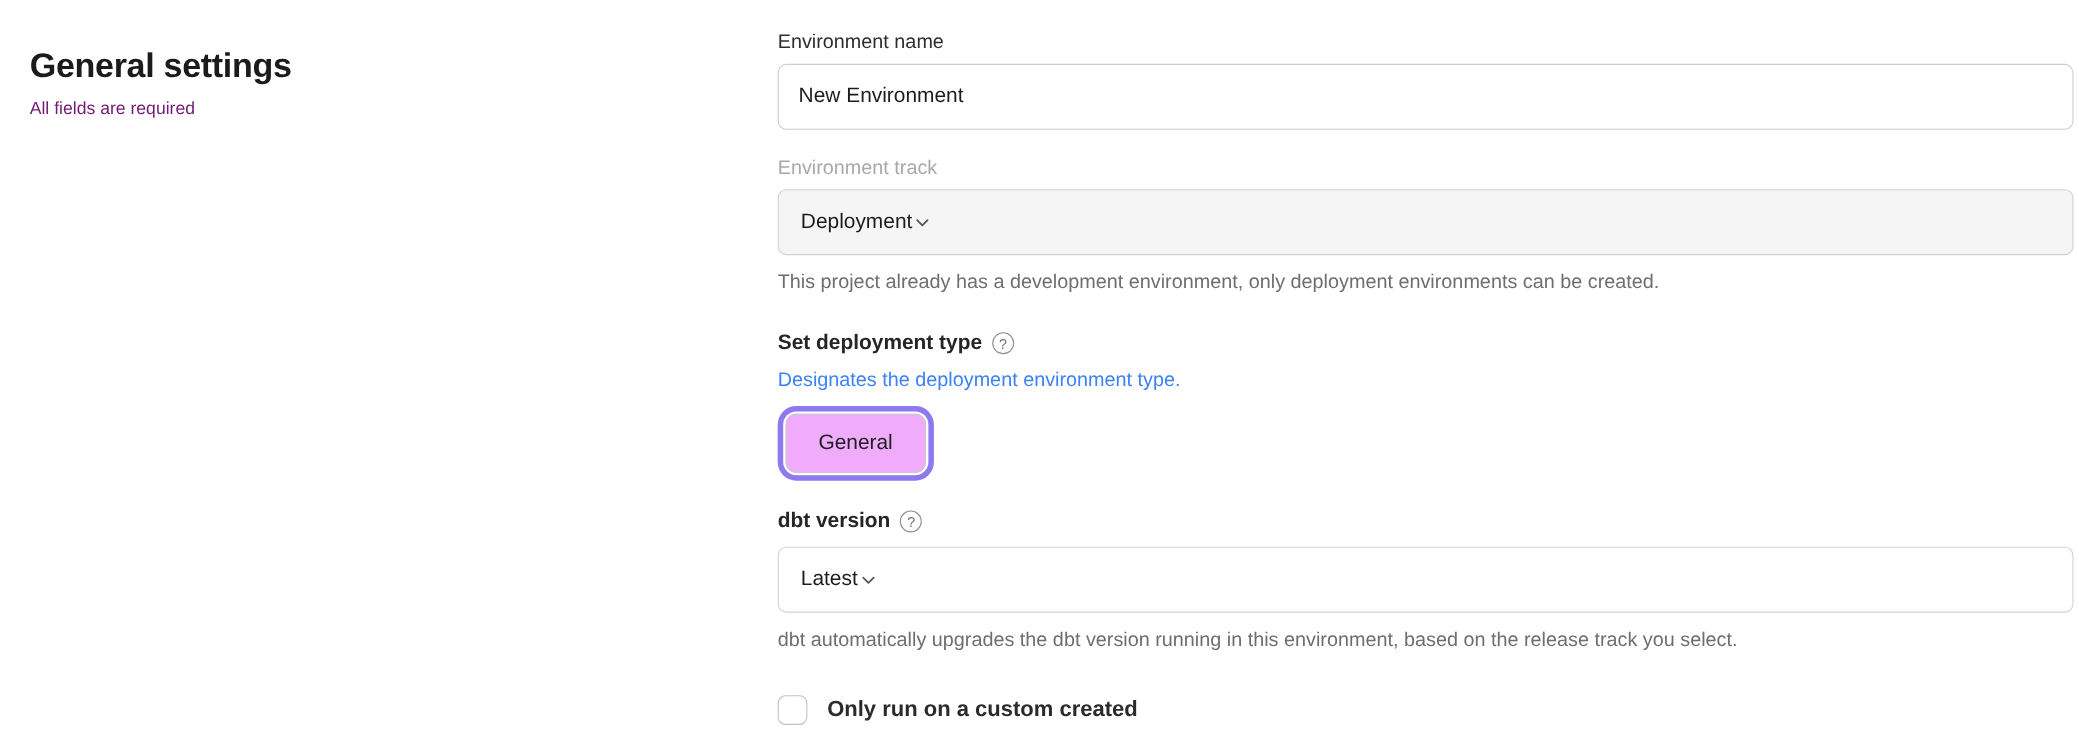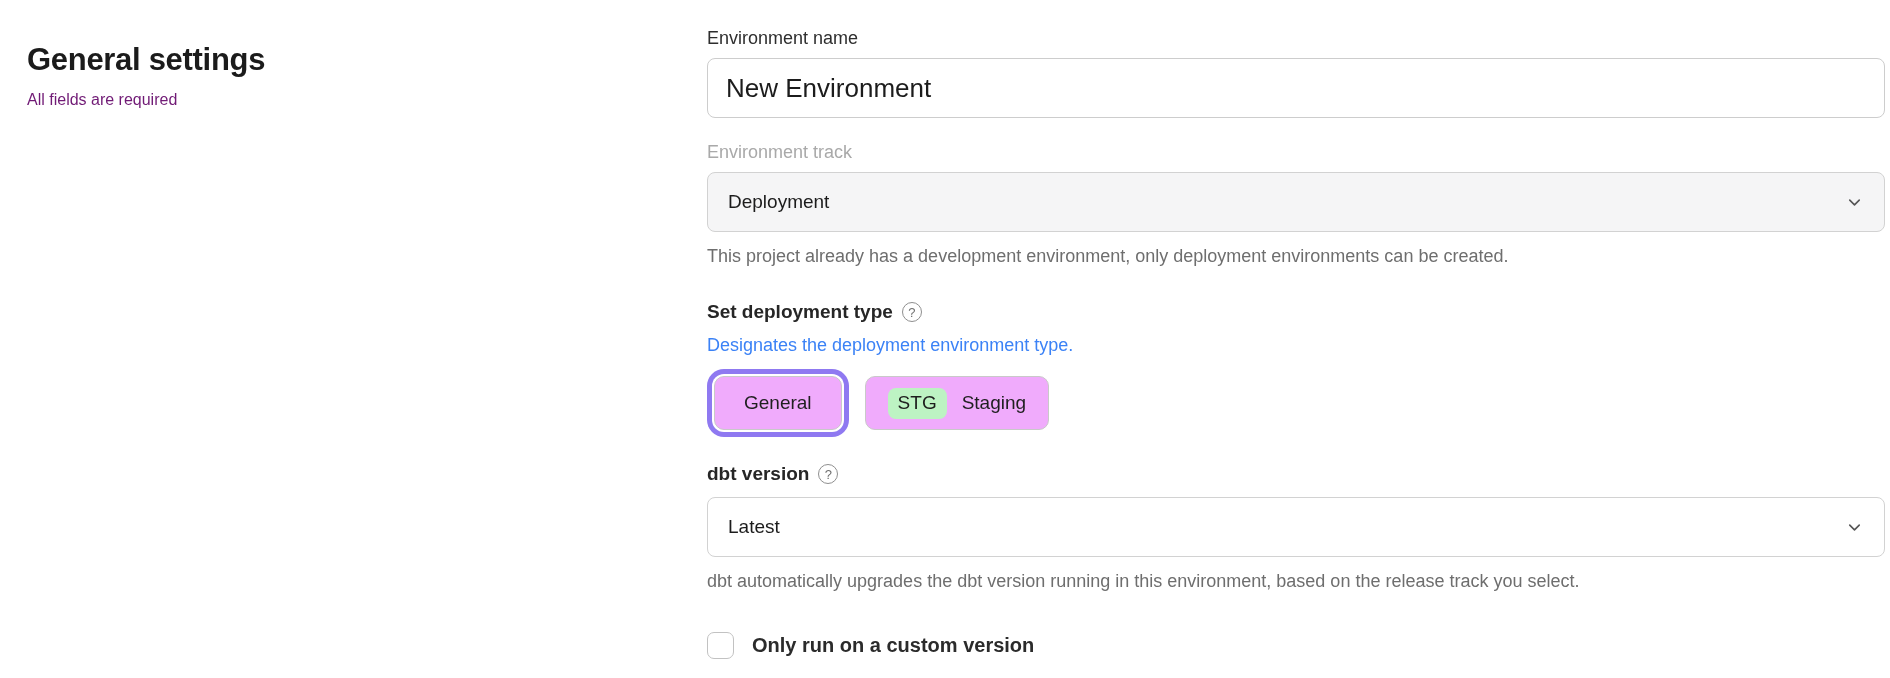--- a/index.html
+++ b/index.html
@@ -26,29 +26,29 @@
 
   .field-label {
     font-size: 18px; font-weight: 500; color: #2e2e2e;
     line-height: 20px; margin-bottom: 10px;
   }
   .field-label.disabled { color: #a9a9a9; }
 
   .text-input {
     display: block; width: 100%; height: 60px;
     border: 1px solid #cdcdcd; border-radius: 8px;
-    padding: 0 18px; font-size: 26px; color: #1c1c1c;
+    padding: 0 18px; font-size: 19px; color: #1c1c1c;
     background: #fff; outline: none;
     font-family: "Liberation Sans", "DejaVu Sans", sans-serif;
   }
 
   .select {
     width: 100%; height: 60px;
     border: 1px solid #d2d2d2; border-radius: 8px;
-    display: flex; align-items: center; justify-content: space-between;
+    display: flex; align-items: center; 
     padding: 0 20px; font-size: 19px; color: #1c1c1c; background: #fff;
     cursor: pointer;
   }
   .select.disabled { background: #f5f5f6; cursor: default; }
   .chevron { display: inline-flex; align-items: center; }
 
   .helper { font-size: 18px; color: #6e6e6e; margin-top: 13px; line-height: 1.3; }
 
   .section-label {
     display: flex; align-items: center; gap: 9px;
@@ -126,24 +126,20 @@
   <div class="section-label">
     <span>Set deployment type</span>
     <span class="help-icon">?</span>
   </div>
   <div class="section-desc">Designates the deployment environment type.</div>
 
   <div class="seg-row">
     <button class="seg-btn selected">
       <span>General</span>
     </button>
-    <button class="seg-btn">
-      <span class="badge badge-stg">STG</span>
-      <span>Staging</span>
-    </button>
   </div>
 
   <div class="spacer-md"></div>
 
   <div class="section-label">
     <span>dbt version</span>
     <span class="help-icon">?</span>
   </div>
 
   <div class="spacer-sm"></div>
@@ -153,16 +149,16 @@
     <span class="chevron">
       <svg width="19" height="19" viewBox="0 0 24 24">
           <path d="M6 9l6 6 6-6" stroke="#555555" stroke-width="2" fill="none" stroke-linecap="round" stroke-linejoin="round"></path>
         </svg>
     </span>
   </div>
   <div class="helper">dbt automatically upgrades the dbt version running in this environment, based on the release track you select.</div>
 
   <div class="checkbox-row">
     <div class="checkbox"></div>
-    <div class="checkbox-label">Only run on a custom version</div>
+    <div class="checkbox-label">Only run on a custom created</div>
   </div>
 
 </div>
 
 </body></html>

